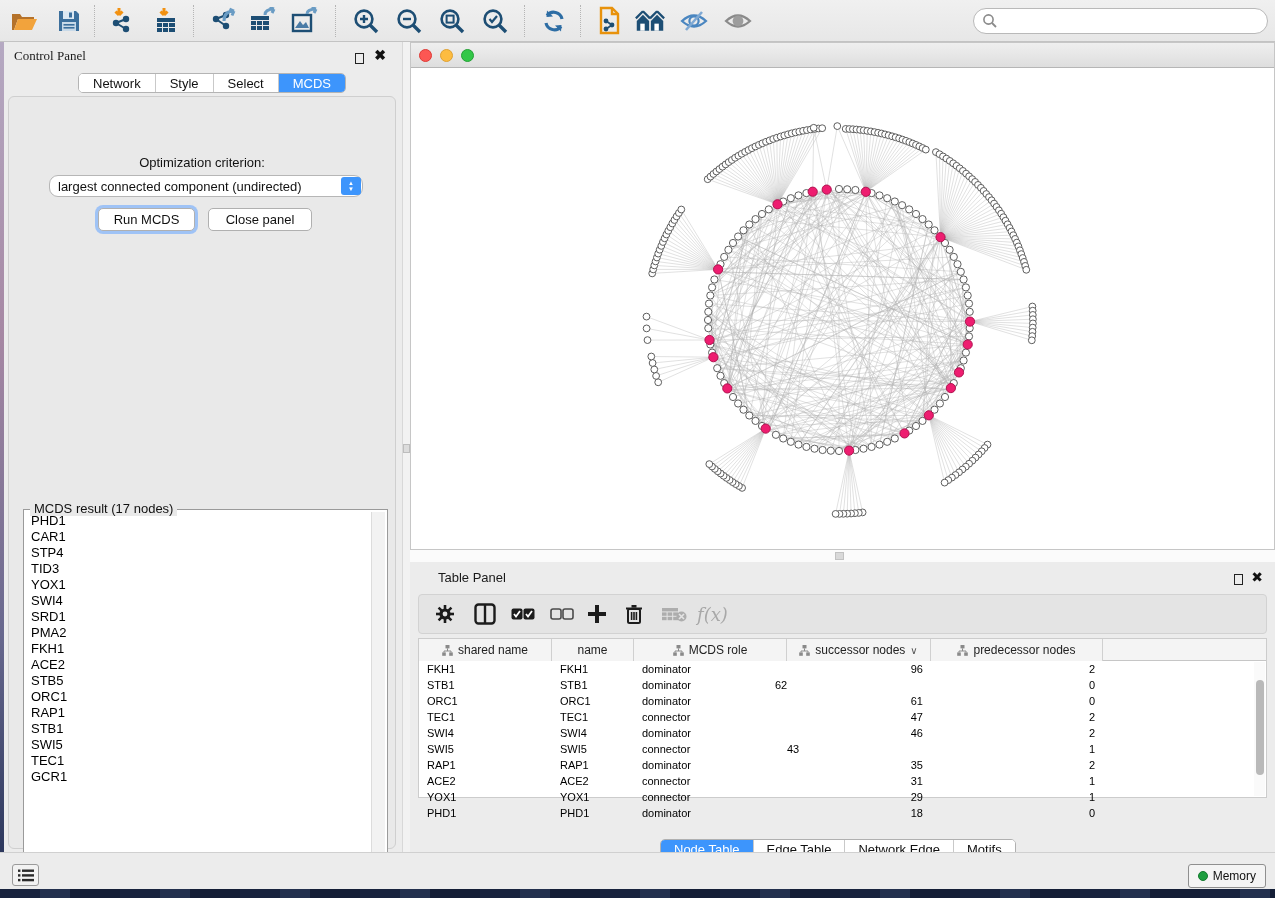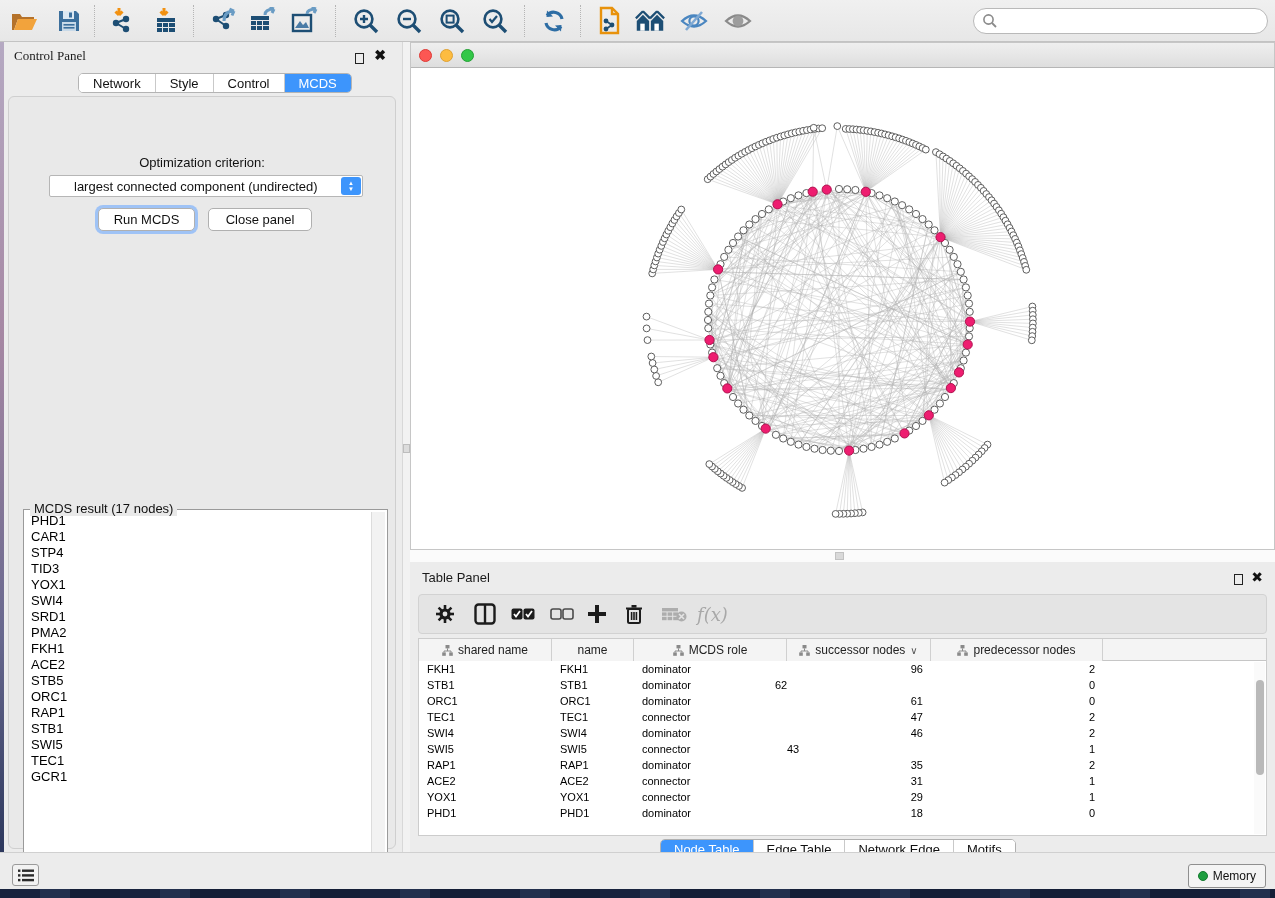--- a/index.html
+++ b/index.html
@@ -22,21 +22,21 @@
   #cp-header { position:absolute; left:0; top:0; width:100%; height:26px;font-family:Liberation Serif, serif; }
   #cp-title { position:absolute; left:10px; top:6px; font-size:13px; color:#1a1a1a; }
   .panel-float { width:9px; height:11px; border:1.6px solid #222; display:inline-block; }
   .panel-close { font-size:14px; font-weight:bold; color:#111; line-height:11px; }
   #cp-tabs { position:absolute; left:74px; top:31px; height:20px; display:flex; border:1px solid #b4b4b4; border-radius:5px; background:#fff; overflow:hidden;text-align:right; }
   .cp-tab { padding:0 14px; font-size:13px; color:#111; display:flex; align-items:center; border-right:1px solid #c9c9c9; background:#fff; }
   .cp-tab:last-child { border-right:none; }
   .cp-tab.active { background:#3d95fc; color:#fff; border-right:none; }
   #cp-card { position:absolute; left:4px; top:54px; width:388px; height:753px; background:#e9e9e9; border:1px solid #cfcfcf; border-radius:6px; }
   #opt-label { position:absolute; left:0; top:58px; width:100%; text-align:center; font-size:13px; color:#111; }
-  #opt-select { position:absolute; left:40px; top:78px; width:314px; height:22px; background:#fff; border:1px solid #b6b6b6; border-radius:2px; font-size:13px; color:#111; display:flex; align-items:center; padding-left:24px; }
+  #opt-select { position:absolute; left:40px; top:78px; width:314px; height:22px; background:#fff; border:1px solid #b6b6b6; border-radius:9px; font-size:13px; color:#111; display:flex; align-items:center; padding-left:8px; }
   #opt-stepper { position:absolute; right:1px; top:1px; width:20px; height:18px; background:#3d95fc; border-radius:3px; color:#fff; display:flex; flex-direction:column; align-items:center; justify-content:center; font-size:6px; line-height:6px; }
   .btn { position:absolute; height:23px; background:#fff; border:1px solid #b0b0b0; border-radius:5px; font-size:13px; color:#111; display:flex; align-items:center; justify-content:center; }
   #run-btn { left:89px; top:111px; width:97px; box-shadow:0 0 0 3px rgba(110,170,255,.6); }
   #closepanel-btn { left:199px; top:111px; width:104px; }
   #mcds-fieldset { position:absolute; left:14px; top:412px; width:365px; height:370px; border:1px solid #9a9a9a; background:#fff; }
   #mcds-legend { position:absolute; left:6px; top:-9px; background:#e9e9e9; padding:0 4px; font-size:13px; color:#111; }
   #mcds-list { position:absolute; left:0; top:3px; width:348px; bottom:2px; overflow:hidden; }
   .mcds-item { font-size:13px; color:#000; line-height:16px; padding-left:7px; }
   #mcds-scroll { position:absolute; right:2px; top:2px; width:14px; bottom:2px; background:#f2f2f2; border-left:1px solid #dcdcdc; }
 
@@ -51,24 +51,24 @@
   #net-titlebar { position:absolute; left:0; top:0; width:100%; height:25px; background:linear-gradient(#efefef,#dedede); border-bottom:1px solid #b6b6b6; }
   #net-title { position:absolute; width:100%; text-align:center; top:5px; font-size:13px; color:#111; }
   .light { position:absolute; top:6px; width:13px; height:13px; border-radius:50%; }
   #light-red { left:8px; background:#fc5753; border:1px solid #de3a36; }
   #light-yellow { left:29px; background:#fdbc40; border:1px solid #dfa132; }
   #light-green { left:50px; background:#33c748; border:1px solid #23a135; }
   #net-canvas { position:absolute; left:0; top:25px; width:863px; height:481px; background:#fff; overflow:hidden; }
 
   
   #table-panel { left:410px; top:562px; width:865px; height:296px; background:#ececec; }
-  #tp-title { position:absolute; left:12px; top:8px; font-size:13px; color:#1a1a1a; }
+  #tp-title { position:absolute; left:28px; top:8px; font-size:13px; color:#1a1a1a; }
   #tp-toolbar { position:absolute; left:8px; top:32px; width:849px; height:40px; background:#e4e4e4; border:1px solid #d2d2d2; border-radius:4px; }
   .tp-icon { position:absolute; top:7px; height:24px; display:flex; align-items:center; justify-content:center; }
-  #tbl { position:absolute; left:8px; top:76px; width:849px; height:198px; background:#fff; border:1px solid #cccccc; }
+  #tbl { position:absolute; left:8px; top:76px; width:849px; height:160px; background:#fff; border:1px solid #cccccc; }
   #tbl-header { position:absolute; left:0; top:0; height:22px; width:100%; border-bottom:1px solid #c6c6c6; background:#f4f4f4; display:flex; }
   .th { height:22px; border-right:1px solid #d0d0d0; background:#f4f4f4; display:flex; align-items:center; justify-content:center; gap:5px; font-size:12px; color:#222; }
   .th .tree-ic { flex:0 0 auto; }
   .sortv { color:#555; font-size:10px; }
   #tbl-rows { position:absolute; left:0; top:22px; width:100%; }
   .tr { position:absolute; height:16px; width:100%; }
   .td { position:absolute; font-size:11px; color:#000; line-height:16px; white-space:nowrap; }
   #tbl-scroll { position:absolute; right:1px; top:23px; width:11px; bottom:1px; background:#fafafa; }
   #tbl-thumb { position:absolute; left:1.5px; top:18px; width:8px; height:95px; background:#b9b9b9; border-radius:4px; }
   #tp-tabs { position:absolute; left:250px; top:277px; height:20px; display:flex; border:1px solid #b0b0b0; border-radius:5px; background:#fff; overflow:hidden; }
@@ -244,21 +244,21 @@
 
 <div id="control-panel" class="abs">
   <div id="cp-header">
     <span id="cp-title">Control Panel</span>
     <span class="abs" style="right:38px;top:8px"><span class="panel-float"></span></span>
     <span class="abs panel-close" style="right:16px;top:8px">✖</span>
   </div>
   <div id="cp-tabs">
       <div class="cp-tab">Network</div>
       <div class="cp-tab">Style</div>
-      <div class="cp-tab">Control</div>
+      <div class="cp-tab">Select</div>
       <div class="cp-tab active">MCDS</div>
     </div>
   <div id="cp-card">
     <div id="opt-label">Optimization criterion:</div>
     <div id="opt-select">
       <span>largest connected component (undirected)</span>
       <span id="opt-stepper">
           <span>▲</span>
           <span>▼</span>
         </span>

